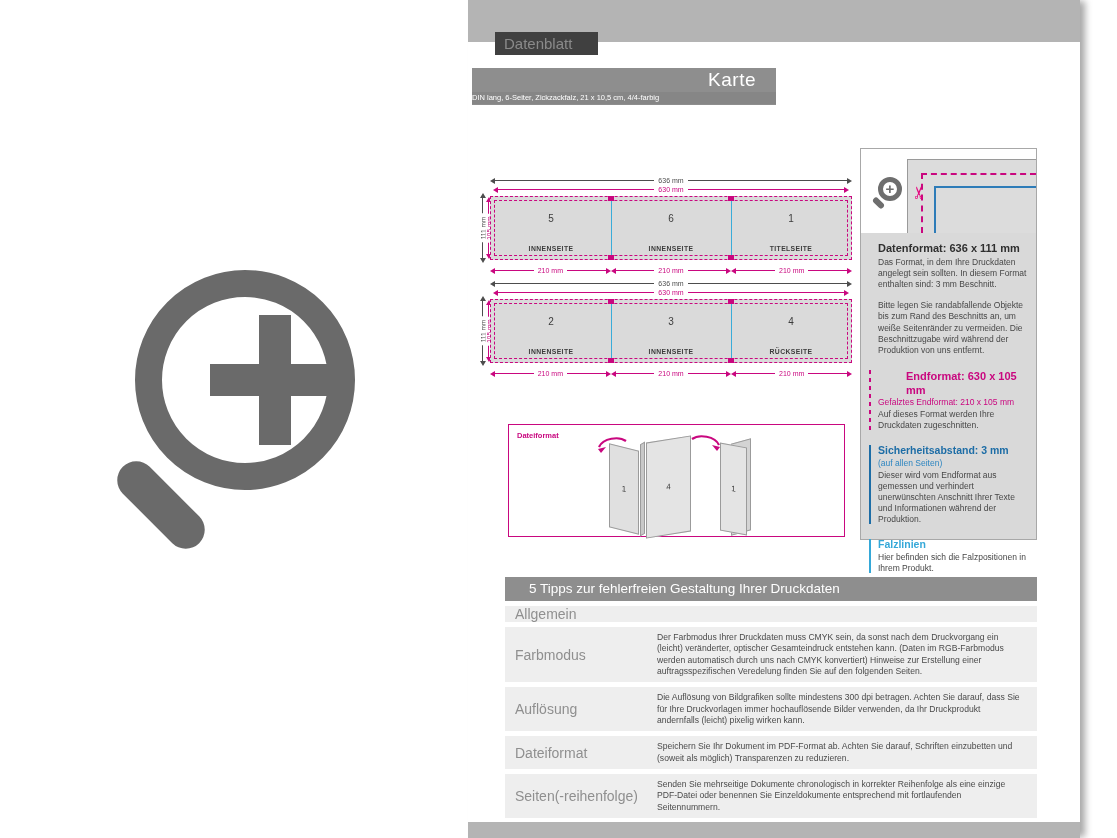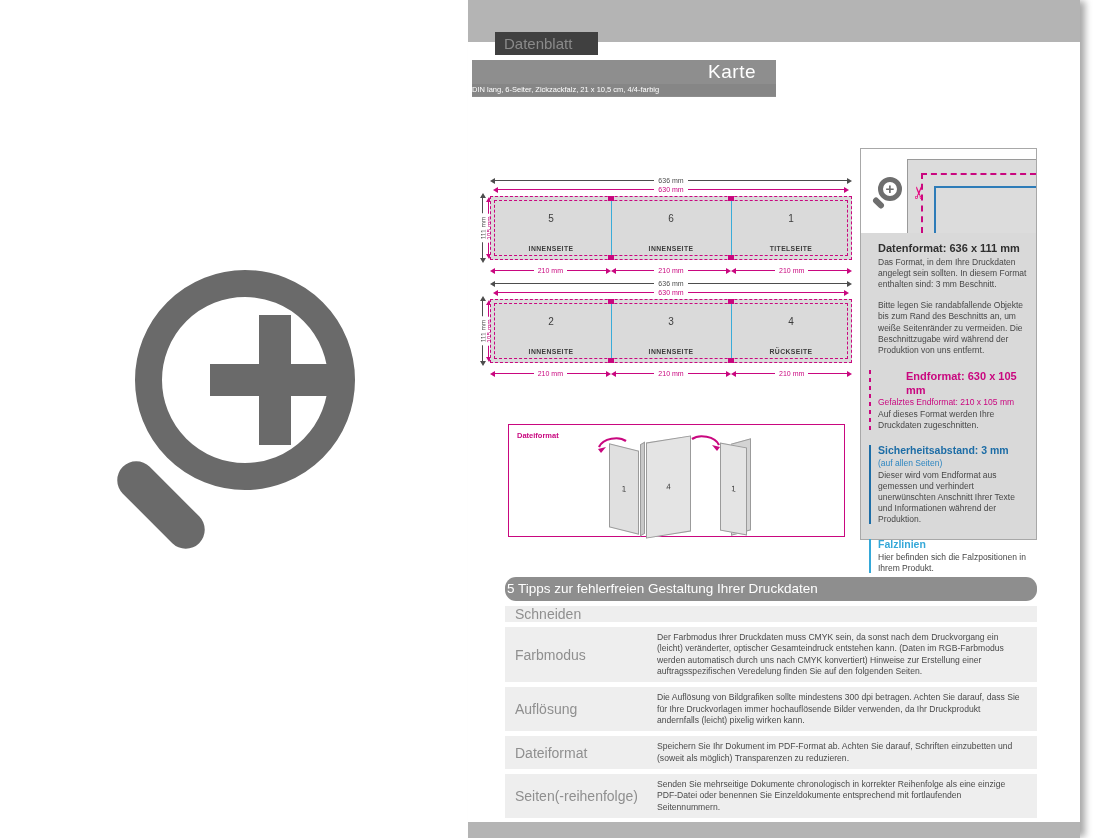--- a/index.html
+++ b/index.html
@@ -12,21 +12,21 @@
   .magbig .ph { position:absolute; left:105px; top:96px; width:130px; height:32px; background:#6a6a6a; }
   .magbig .pv { position:absolute; left:154px; top:47px; width:32px; height:130px; background:#6a6a6a; }
   .magbig .handle { position:absolute; left:2px; top:218px; width:108px; height:38px; background:#6a6a6a; border-radius:19px; transform:rotate(45deg); }
 
   
   .page { position:absolute; left:468px; top:0; width:612px; height:838px; background:#fff; box-shadow:6px 0 7px -1px rgba(0,0,0,.35); }
   .band-top { position:absolute; left:0; top:0; right:0; height:42px; background:#b4b4b4; }
   .band-bottom { position:absolute; left:0; bottom:0; right:0; height:16px; background:#b4b4b4; }
 
   .tab { position:absolute; left:27px; top:32px; width:103px; height:23px; background:#404040; color:#8a8a8a; font-size:15px; line-height:23px; padding-left:9px; }
-  .titleband { position:absolute; left:4px; top:60px; width:304px; height:37px; background:#8e8e8e; color:#fff; }
+  .titleband { position:absolute; left:4px; top:68px; width:304px; height:37px; background:#8e8e8e; color:#fff; }
   .titleband .t { text-align:right; padding-right:20px; font-size:19px; line-height:24px; font-weight:400; letter-spacing:.5px; }
   .titleband .s { text-align:left; padding-right:22px; font-size:7.5px; line-height:12px; background:rgba(0,0,0,.05); }
 
   
   .hdim { position:absolute; height:9px; display:flex; align-items:center; font-size:7px; white-space:nowrap; }
   .hdim .ln { flex:1; height:1px; background:currentColor; }
   .hdim .lb { padding:0 4px; color:inherit; }
   .hdim .al, .hdim .ar { width:0; height:0; border-style:solid; }
   .hdim .al { border-width:3px 5px 3px 0; border-color:transparent currentColor transparent transparent; }
   .hdim .ar { border-width:3px 0 3px 5px; border-color:transparent transparent transparent currentColor; }
@@ -79,21 +79,21 @@
   .sub-blue { font-size:8.5px; color:#2e86c1; margin-bottom:1px; }
   .h-cyan { font-size:10.5px; font-weight:bold; color:#35a8d8; }
   .rule-mag::before, .rule-blue::before, .rule-cyan::before { content:""; position:absolute; left:-9px; top:1px; bottom:1px; width:2px; }
   .rule-mag::before { background:repeating-linear-gradient(to bottom,#c9077f 0 4px,transparent 4px 8px); }
   .rule-blue::before { background:#1d6da6; }
   .rule-cyan::before { background:#35a8d8; }
   .mt10 { margin-top:10px; } .mt12 { margin-top:13px; }
 
   
   .tips { position:absolute; left:37px; top:577px; width:532px; }
-  .tips .thead { background:#8e8e8e; color:#fff; font-size:13.5px; padding:4px 10px 5px 2px;border-radius:11px; }
+  .tips .thead { background:#8e8e8e; color:#fff; font-size:13.5px; padding:4px 10px 5px 24px; }
   .trow { display:flex; background:#eeeeee; margin-top:5px; align-items:center; }
   .trow .tl { width:152px; flex:none; padding-left:10px; font-size:14px; color:#8f8f8f; }
   .trow .tt { flex:1; padding:5px 14px 5px 0; font-size:8.6px; line-height:1.32; color:#4a4a4a; }
 </style>
 </head>
 <body>
 
 <div class="canvas">
 
   <div class="magbig">
@@ -327,21 +327,21 @@
         <div class="sec mt12 rule-cyan">
           <div class="h-cyan">Falzlinien</div>
           <div>Hier befinden sich die Falzpositionen in Ihrem Produkt.</div>
         </div>
       </div>
     </div>
 
     <div class="tips">
       <div class="thead">5 Tipps zur fehlerfreien Gestaltung Ihrer Druckdaten</div>
       <div class="trow">
-        <div class="tl">Schneiden</div>
+        <div class="tl">Allgemein</div>
       </div>
       <div class="trow">
         <div class="tl">Farbmodus</div>
         <div class="tt">Der Farbmodus Ihrer Druckdaten muss CMYK sein, da sonst nach dem Druckvorgang ein (leicht) veränderter, optischer Gesamteindruck entstehen kann. (Daten im RGB-Farbmodus werden automatisch durch uns nach CMYK konvertiert) Hinweise zur Erstellung einer auftragsspezifischen Veredelung finden Sie auf den folgenden Seiten.</div>
       </div>
       <div class="trow">
         <div class="tl">Auflösung</div>
         <div class="tt">Die Auflösung von Bildgrafiken sollte mindestens 300 dpi betragen. Achten Sie darauf, dass Sie für Ihre Druckvorlagen immer hochauflösende Bilder verwenden, da Ihr Druckprodukt andernfalls (leicht) pixelig wirken kann.</div>
       </div>
       <div class="trow">

